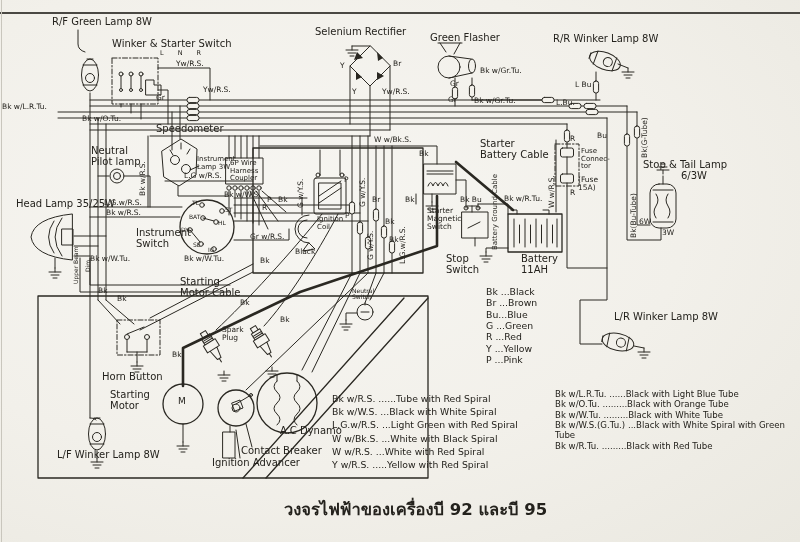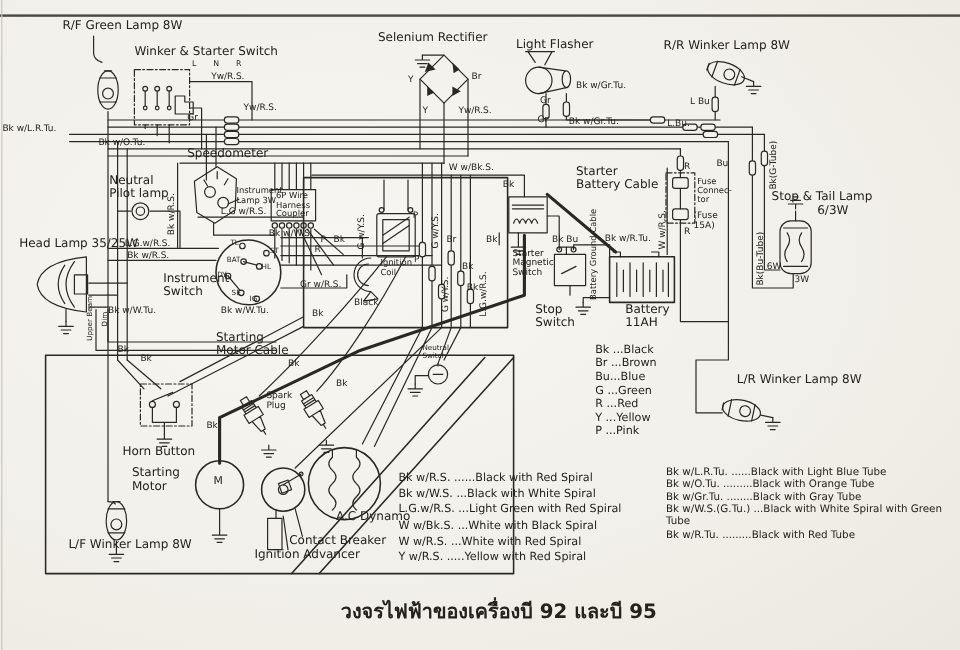--- a/index.html
+++ b/index.html
@@ -17,21 +17,21 @@
   .paperfill{fill:#f4f2ec;}
   .lbl{position:absolute;white-space:pre-line;line-height:1.08;letter-spacing:0;}
   .c{font-size:10px;}
   .cs{font-size:7px;}
   .cm{font-size:7.5px;}
   .w{font-size:7.5px;}
   .t{font-size:6px;}
   .v{transform:rotate(-90deg);transform-origin:0 0;}
   .pos{font-size:6.5px;letter-spacing:6px;padding-left:44px;}
   .legend{position:absolute;font-size:9.3px;line-height:1.22;}
-  .legend .row{white-space:nowrap;margin-left:10px;}
+  .legend .row{white-space:nowrap;}
   .legend2{position:absolute;font-size:9.3px;line-height:1.42;}
   .legend2 .row{white-space:nowrap;}
   .legend3{position:absolute;font-size:8.6px;line-height:1.2;width:242px;}
   .caption{position:absolute;left:284px;top:496px;font-size:16.5px;font-weight:bold;}
 </style>
 </head>
 <body>
 
 <div class="stage">
   <div class="scanline"></div>
@@ -261,21 +261,21 @@
         <use href="#connv" transform="translate(376,215)"></use>
       <use href="#connv" transform="translate(384,232)"></use>
         <use href="#connv" transform="translate(392,247)"></use>
     </g>
   </svg>
 
   <div class="lbl c" style="left:52px;top:17px">R/F Green Lamp 8W</div>
   <div class="lbl c" style="left:112px;top:39px">Winker &amp; Starter Switch</div>
   <div class="lbl pos" style="left:116px;top:50px">L N R</div>
   <div class="lbl c" style="left:315px;top:27px">Selenium Rectifier</div>
-  <div class="lbl c" style="left:430px;top:33px">Light Flasher</div>
+  <div class="lbl c" style="left:430px;top:33px">Green Flasher</div>
   <div class="lbl c" style="left:553px;top:34px">R/R Winker Lamp 8W</div>
   <div class="lbl c" style="left:156px;top:124px">Speedometer</div>
   <div class="lbl c" style="left:91px;top:146px">Neutral
 Pilot lamp</div>
   <div class="lbl cs" style="left:197px;top:156px">Instrument
 Lamp 3W</div>
   <div class="lbl cs" style="left:230px;top:160px">6P Wire
 Harness
 Coupler</div>
   <div class="lbl c" style="left:16px;top:199px">Head Lamp 35/25W</div>
@@ -385,29 +385,29 @@
   <div class="legend" style="left:486px;top:286px">
     <div class="row">Bk ...Black</div>
     <div class="row">Br ...Brown</div>
     <div class="row">Bu...Blue</div>
     <div class="row">G ...Green</div>
     <div class="row">R  ...Red</div>
     <div class="row">Y  ...Yellow</div>
     <div class="row">P  ...Pink</div>
   </div>
   <div class="legend2" style="left:332px;top:392px">
-    <div class="row">Bk w/R.S. ......Black with Red Spiral</div>
+    <div class="row">Bk w/R.S. ......Tube with Red Spiral</div>
     <div class="row">Bk w/W.S. ...Black with White Spiral</div>
     <div class="row">L.G.w/R.S. ...Light Green with Red Spiral</div>
     <div class="row">W w/Bk.S. ...White with Black Spiral</div>
     <div class="row">W w/R.S. ...White with Red Spiral</div>
     <div class="row">Y w/R.S. .....Yellow with Red Spiral</div>
   </div>
   <div class="legend3" style="left:555px;top:389px">
     <div class="row3">Bk w/L.R.Tu. ......Black with Light Blue Tube</div>
     <div class="row3">Bk w/O.Tu. .........Black with Orange Tube</div>
-    <div class="row3">Bk w/Gr.Tu. ........Black with Gray Tube</div>
+    <div class="row3">Bk w/W.Tu. .........Black with White Tube</div>
     <div class="row3">Bk w/W.S.(G.Tu.) ...Black with White Spiral with Green Tube</div>
     <div class="row3">Bk w/R.Tu. .........Black with Red Tube</div>
   </div>
 
   <div class="caption">วงจรไฟฟ้าของเครื่องบี 92 และบี 95</div>
 </div>
 
 </body></html>

